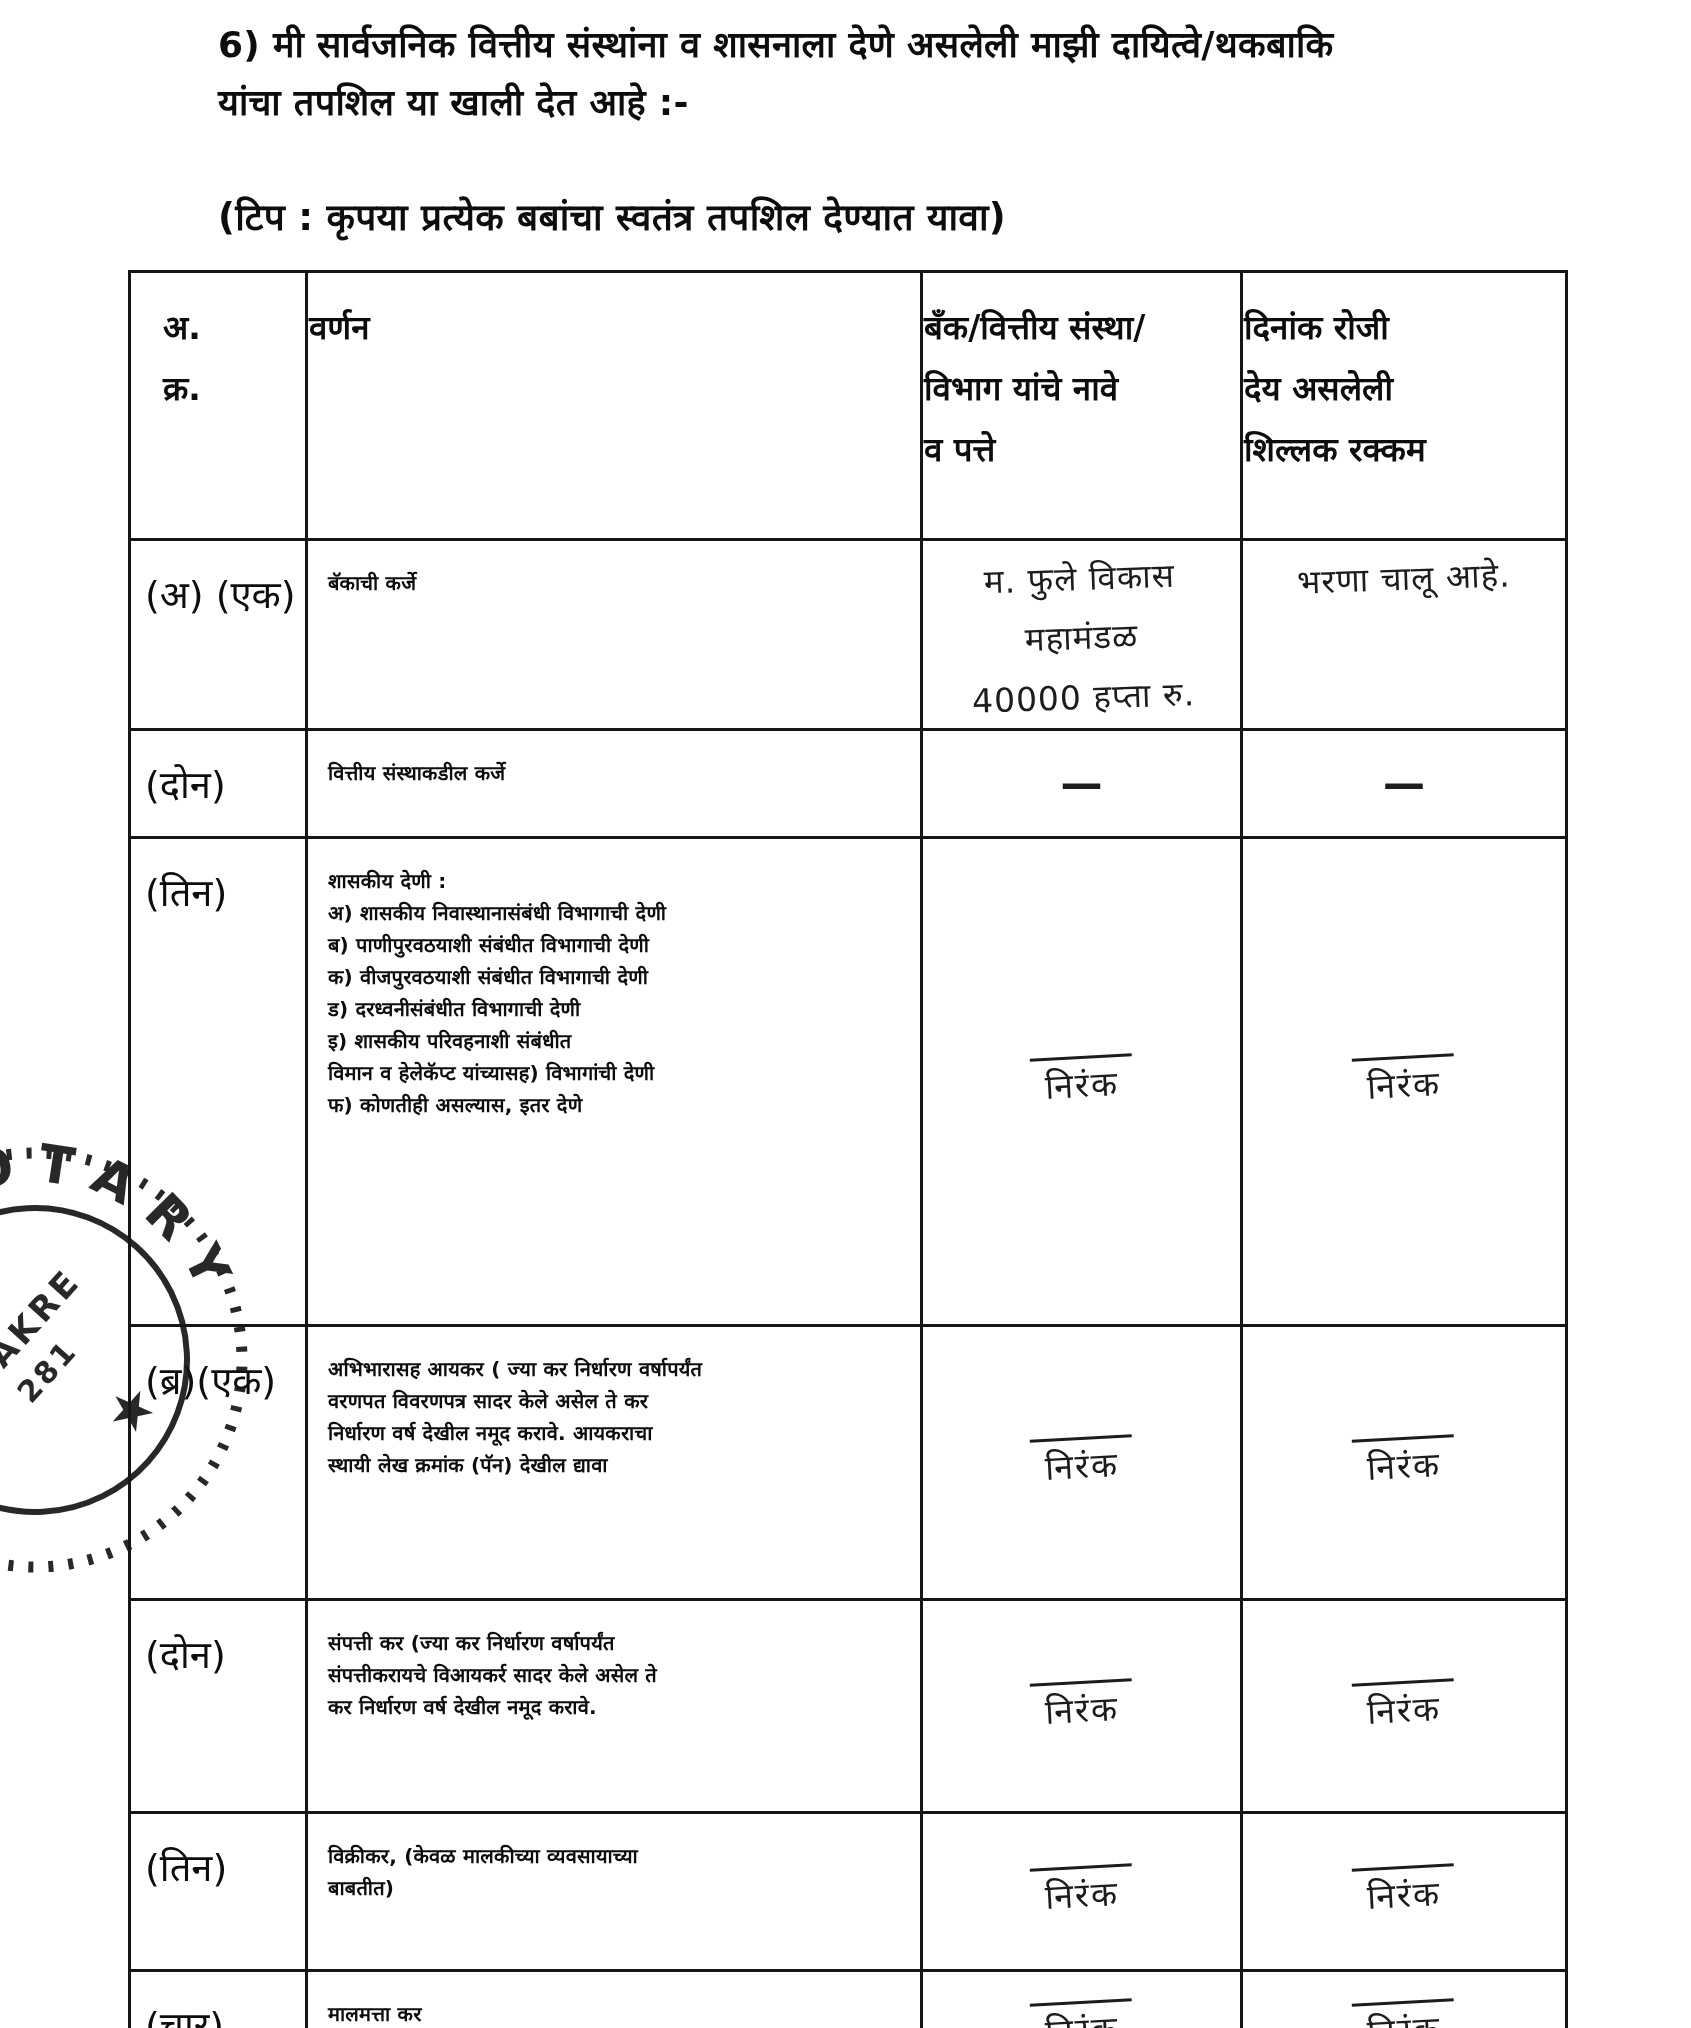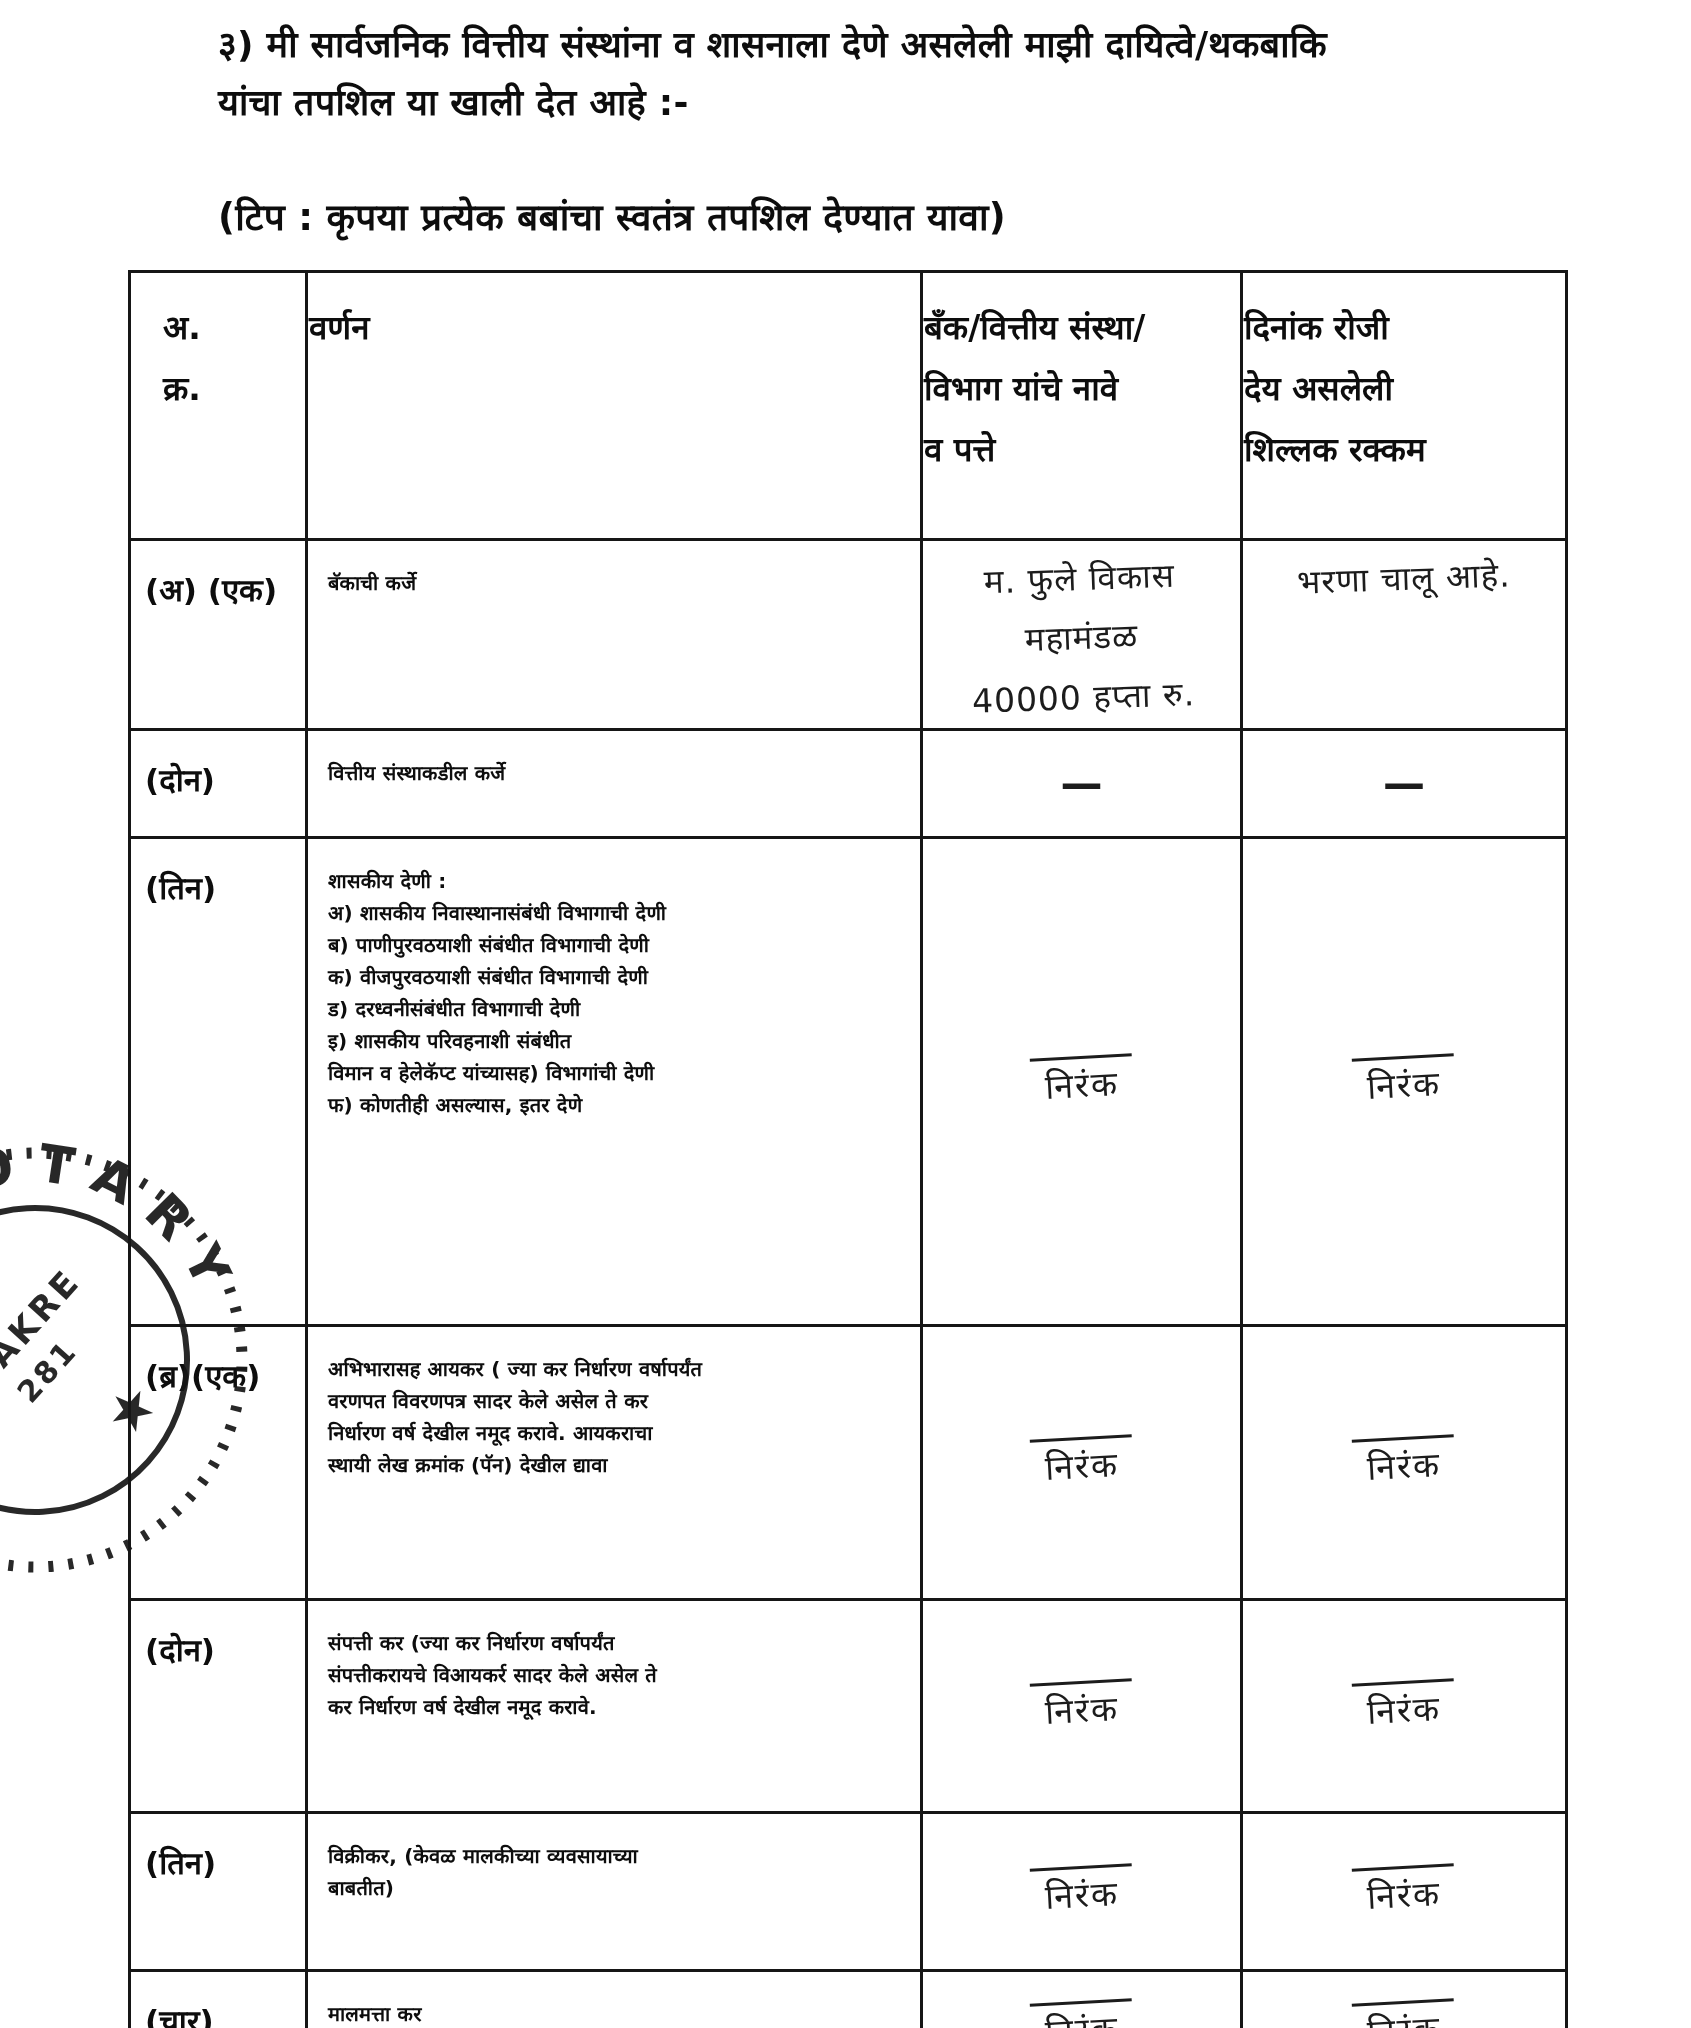--- a/index.html
+++ b/index.html
@@ -61,22 +61,22 @@
     line-height: 1.85;
   }
   td.h-sr {
     text-align: left;
     padding-left: 32px;
   }
   
   td.sr {
     vertical-align: top;
     padding: 28px 4px 0 14px;
-    font-size: 31px;
-    font-weight: bold;
+    font-size: 38px;
+    font-weight: normal;
     line-height: 1.4;
   }
   
   td.desc {
     vertical-align: top;
     padding: 26px 8px 8px 20px;
     font-size: 20px;
     font-weight: bold;
     line-height: 1.6;
     letter-spacing: 0.2px;
@@ -131,21 +131,21 @@
     top: 1135px;
     width: 450px;
     height: 450px;
     opacity: 0.92;
     pointer-events: none;
   }
 </style>
 </head>
 <body>
 
-<div class="heading">३)   मी सार्वजनिक वित्तीय संस्थांना व   शासनाला देणे असलेली माझी दायित्वे/थकबाकि
+<div class="heading">6)   मी सार्वजनिक वित्तीय संस्थांना व   शासनाला देणे असलेली माझी दायित्वे/थकबाकि
 यांचा तपशिल या खाली देत आहे :-</div>
 
 <div class="note">(टिप : कृपया प्रत्येक बबांचा स्वतंत्र तपशिल देण्यात यावा)</div>
 
 <table class="liab">
   <colgroup>
     <col style="width:177px">
     <col style="width:615px">
     <col style="width:320px">
     <col style="width:325px">

